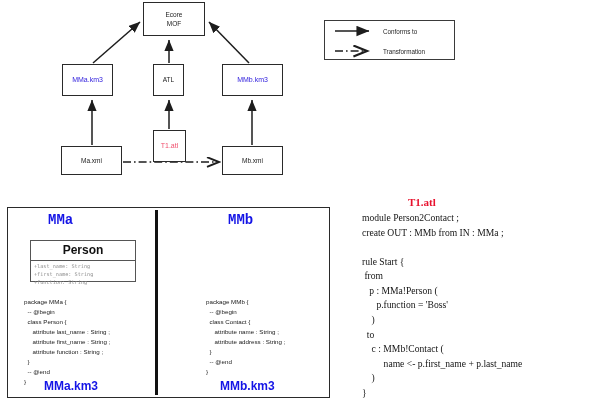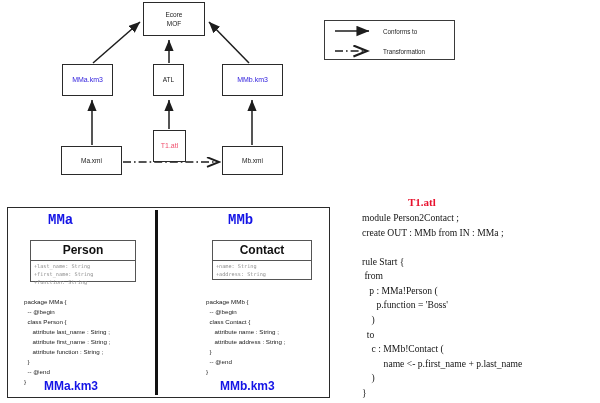--- a/index.html
+++ b/index.html
@@ -196,27 +196,20 @@
 
   <div class="uml" id="uml-person">
     <div class="uml-name">Person</div>
     <div class="uml-attrs">
       <div class="uml-attr">+last_name: String</div>
       <div class="uml-attr">+first_name: String</div>
       <div class="uml-attr">+function: String</div>
     </div>
   </div>
 
-  <div class="uml" id="uml-contact">
-    <div class="uml-name">Contact</div>
-    <div class="uml-attrs">
-      <div class="uml-attr">+name: String</div>
-      <div class="uml-attr">+address: String</div>
-    </div>
-  </div>
 
   <div class="km3" id="km3-mma">package MMa {
   -- @begin
   class Person {
      attribute last_name : String ;
      attribute first_name : String ;
      attribute function : String ;
   }
   -- @end
 }</div>

